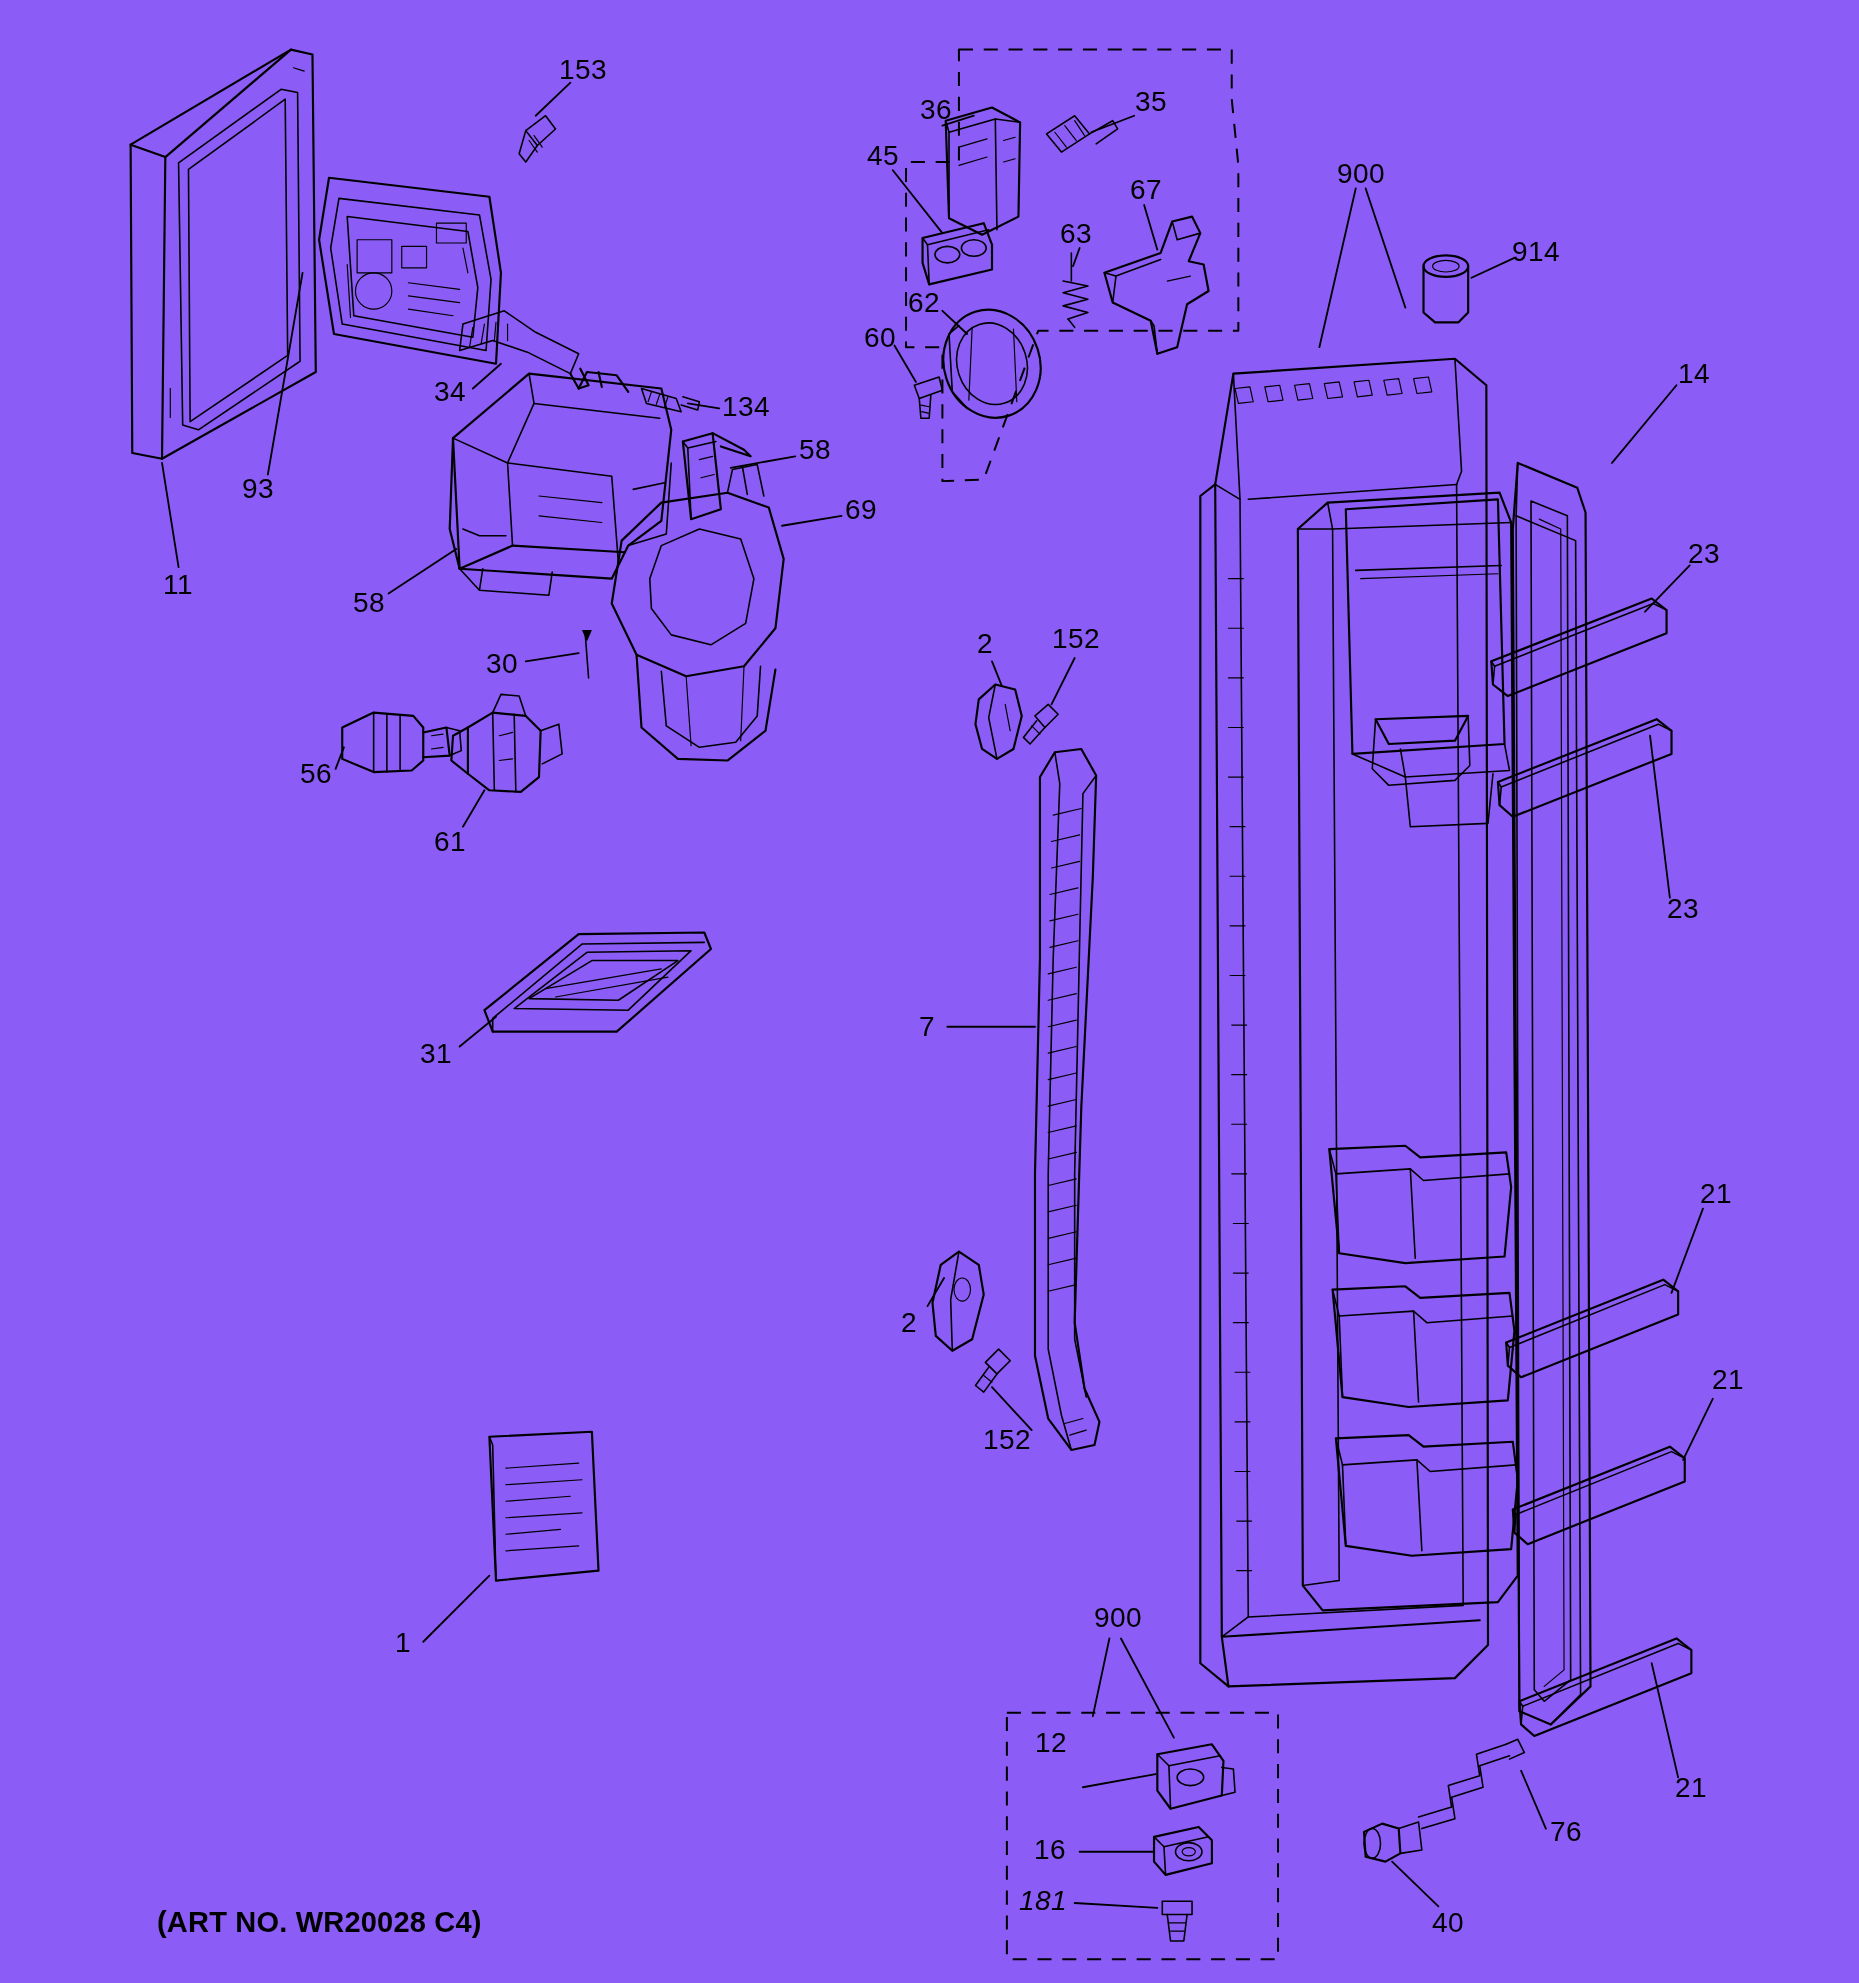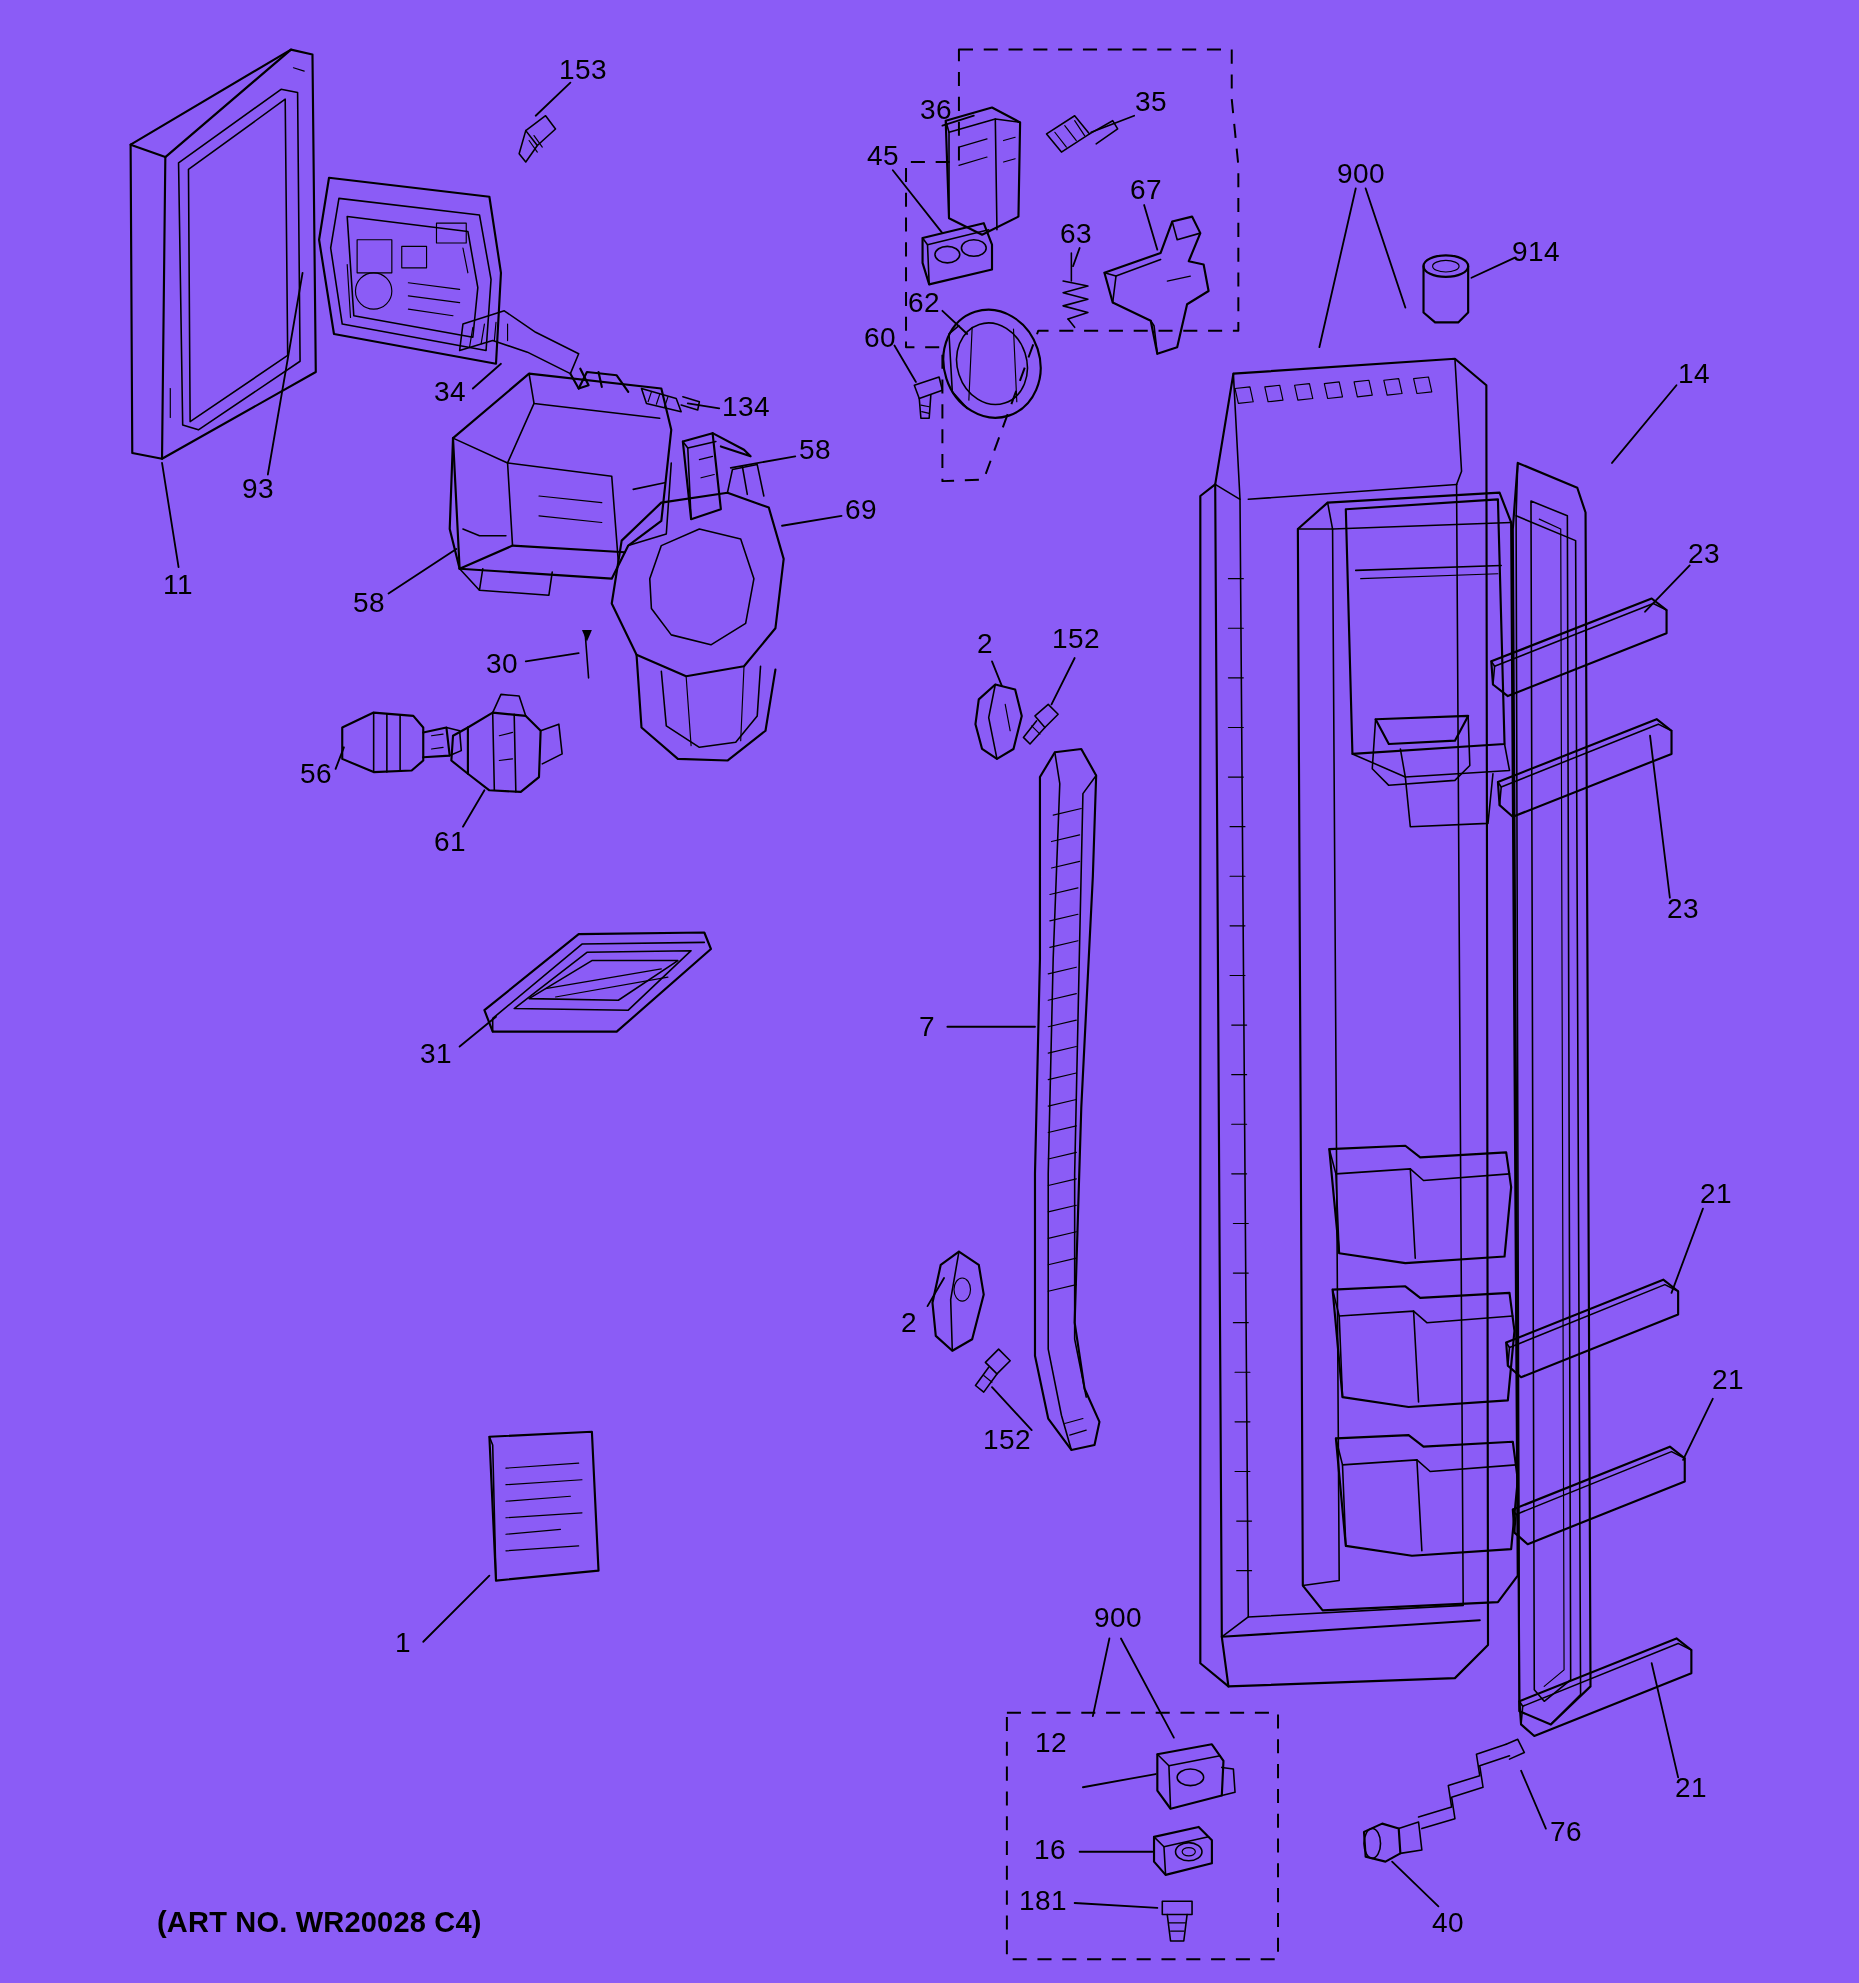--- a/index.html
+++ b/index.html
@@ -564,19 +564,19 @@
   <div class="callout" style="left:1716px; top:1194px;">21</div>
   <div class="callout" style="left:1728px; top:1380px;">21</div>
   <div class="callout" style="left:909px; top:1323px;">2</div>
   <div class="callout" style="left:1007px; top:1440px;">152</div>
   <div class="callout" style="left:1118px; top:1618px;">900</div>
   <div class="callout" style="left:403px; top:1643px;">1</div>
   <div class="callout" style="left:1691px; top:1788px;">21</div>
   <div class="callout" style="left:1051px; top:1743px;">12</div>
   <div class="callout" style="left:1566px; top:1832px;">76</div>
   <div class="callout" style="left:1050px; top:1850px;">16</div>
-  <div class="callout" style="left:1043px; top:1901px;">181</div>
+  <div class="callout" style="left:1043px; top:1901px;font-style:italic;">181</div>
   <div class="callout" style="left:1448px; top:1923px;">40</div>
 
   <div class="artno">(ART NO. WR20028 C4)</div>
 
 </div>
 
 
 </body></html>

